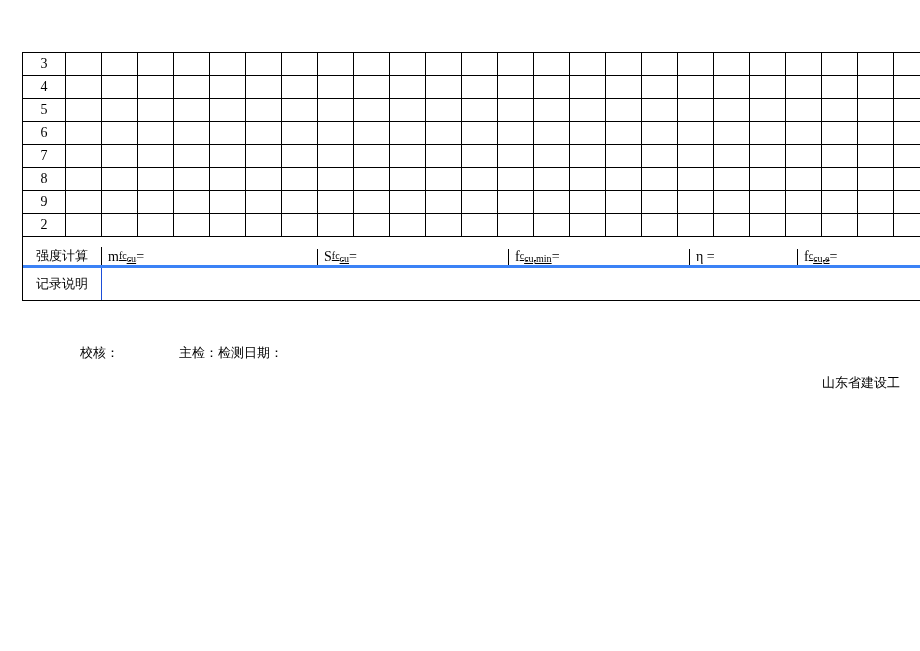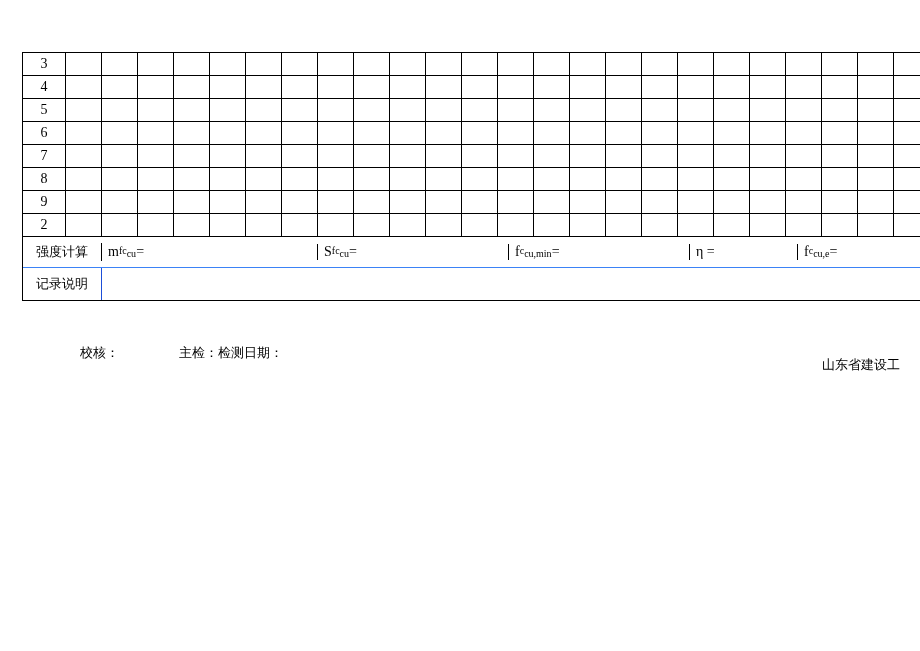--- a/index.html
+++ b/index.html
@@ -37,22 +37,22 @@
       justify-content: center;
       font-size: 14px;
     }
     .sm-cell {
       width: 36px;
       border-right: 1px solid #000;
     }
     .calc-row {
       display: flex;
       height: 31px;
-      border-bottom: 1px solid #3b82f6;
-      align-items: center;
+      border-bottom: 3px solid #3b82f6;
+      align-items: flex-end;
     }
     .calc-label {
       width: 79px;
       border-right: 1px solid #000;
       display: flex;
       align-items: center;
       justify-content: center;
       font-size: 13px;
     }
     .calc-cell {
@@ -92,37 +92,38 @@
       font-size: 13px;
     }
     .footer-item {
       display: inline-block;
     }
     .f1 { margin-left: 58px; }
     .f2 { margin-left: 60px; }
     .f3 { }
     .org-line {
       position: absolute;
-      top: 354px;
+      top: 372px;
       left: 340px;
       right: 10px;
       font-size: 13px;
       line-height: 22px;
     }
     .org-right {
       float: right;
       margin-right: 10px;
     }
     .org-left {
       display: block;
       clear: both;
     }
     sub {
       font-size: 10px;
       vertical-align: sub;
+      text-decoration: underline;
     }
   </style>
 </head>
 <body>
 
 <div class="table-container">
   <div class="data-row">
     <div class="num-cell">3</div>
     <div class="sm-cell"></div>
       <div class="sm-cell"></div>

